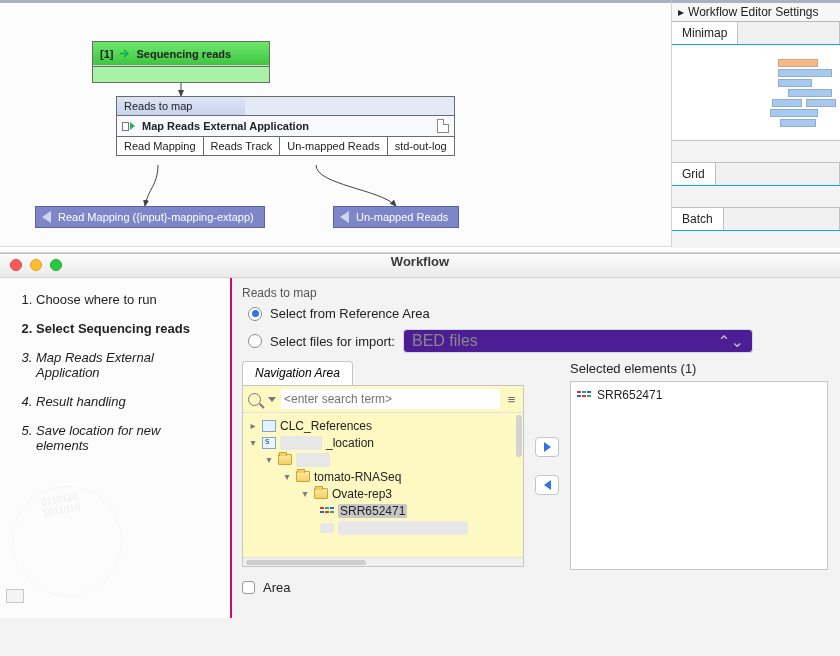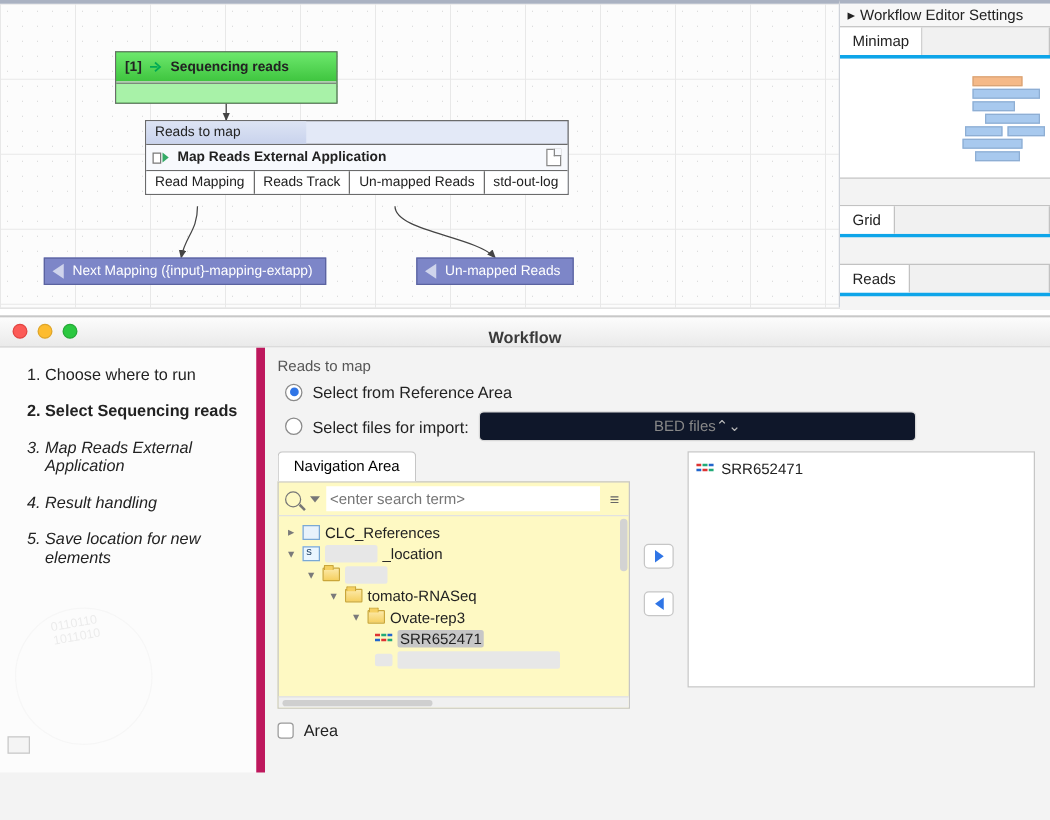--- a/index.html
+++ b/index.html
@@ -39,70 +39,70 @@
   .result { position:absolute; display:flex; align-items:center; gap:7px; padding:4px 10px 4px 6px; background:#7d86c8; color:#fff; border:1px solid #5b63a0; font-size:11px; }
   .result.r1 { left:35px; top:203px; }
   .result.r2 { left:333px; top:203px; }
   .arrow-left-purple { width:0;height:0;border-top:6px solid transparent;border-bottom:6px solid transparent;border-right:9px solid #cfd4ec; display:inline-block;}
 
   svg.edges { position:absolute; left:0; top:0; width:672px; height:248px; pointer-events:none; }
 
   
   .sidebar { position:absolute; left:672px; top:0; width:168px; height:248px; background:#f4f4f4; border-top:3px solid #aab2c2; }
   .panel-title { display:flex; align-items:center; gap:4px; padding:2px 6px; font-size:12px; border-bottom:1px solid #b8b8b8; background:#f7f7f7; }
-  .panel-tabs { display:flex; border-bottom:3px solid #0ea5e9; }
+  .panel-tabs { display:flex; border-bottom:1px solid #0ea5e9; }
   .panel-tab { padding:4px 10px; border-right:1px solid #c2c2c2; background:#f1f1f1; }
   .panel-tab.active { background:#fff; }
   .minimap-body { height:96px; background:#fff; position:relative; border-bottom:1px solid #c2c2c2; overflow:hidden;}
   .mini-rect { position:absolute; background:#6fa6e4; border:1px solid #447ab6; opacity:.6;}
   
   .mr1{left:106px;top:14px;width:40px;height:8px;background:#f08c3a;border-color:#c1691e;}
   .mr2{left:106px;top:24px;width:54px;height:8px;}
   .mr3{left:106px;top:34px;width:34px;height:8px;}
   .mr4{left:116px;top:44px;width:44px;height:8px;}
   .mr5{left:100px;top:54px;width:30px;height:8px;}
   .mr6{left:134px;top:54px;width:30px;height:8px;}
   .mr7{left:98px;top:64px;width:48px;height:8px;}
   .mr8{left:108px;top:74px;width:36px;height:8px;}
   .spacer-row{height:22px;background:#f3f3f3;border-bottom:1px solid #c2c2c2;}
 
   
   .dialog { position:absolute; left:0; top:253px; width:840px; height:403px; background:#f3f3f3; border-top:1px solid #bcbcbc; box-shadow:0 -1px 0 #d8d8d8; }
-  .titlebar { height:24px; display:flex; align-items:flex-end; position:relative; border-bottom:1px solid #d4d4d4; background:linear-gradient(#fcfcfc,#eaeaea);}
+  .titlebar { height:24px; display:flex; align-items:flex-start; position:relative; border-bottom:1px solid #d4d4d4; background:linear-gradient(#fcfcfc,#eaeaea);}
   .tl-dots { position:absolute; left:10px; top:5px; display:flex; gap:8px;}
   .dot{width:12px;height:12px;border-radius:6px;}
   .dot.red{background:#fc5b57;border:0.5px solid #e24440;}
   .dot.yel{background:#fdbc2f;border:0.5px solid #dfa528;}
   .dot.grn{background:#2bc840;border:0.5px solid #24a935;}
   .titlebar .t { margin:0 auto; font-weight:600; color:#3a3a3a; font-size:13px;}
 
   .dlg-body { display:flex; height:340px; }
-  .steps { width:212px; padding:14px 14px 0 18px; background:#fcfcfc; border-right:7px solid #be185d; }
+  .steps { width:232px; padding:14px 14px 0 18px; background:#fcfcfc; border-right:2px solid #be185d; }
   .steps ol { margin:0; padding-left:18px; }
   .steps li { margin-bottom:14px; color:#222; font-size:13px; }
   .steps li.active { font-weight:700; }
   .steps li.italic { font-style:italic; }
   .watermark { position:absolute; left:12px; bottom:60px; width:110px; height:110px; border:1px solid #e6e6e6; border-radius:55px; opacity:.25; font-size:10px; color:#bbb; display:flex; align-items:flex-start; justify-content:center; padding-top:6px; transform:rotate(-10deg);}
   
   .main { flex:1; padding:8px 12px 0 10px; position:relative; background:#f3f3f3;}
   .section-label { color:#555; font-size:12px; margin-bottom:6px; }
   .radio-row { display:flex; align-items:center; gap:8px; margin:4px 0 8px 6px; font-size:13px; }
   .radio { width:14px;height:14px;border-radius:7px;border:1px solid #8a8a8a;display:inline-flex;align-items:center;justify-content:center;background:#fff;}
   .radio.checked::after{content:"";width:7px;height:7px;border-radius:4px;background:#2f75e6;}
-  .dropdown { flex:1; max-width:350px; height:24px; border:1px solid #d8d8d8; background:#0f172a; border-radius:4px; color:#888; padding:3px 8px; font-size:12px; display:flex; align-items:center; justify-content:center;}
+  .dropdown { flex:1; max-width:350px; height:24px; border:1px solid #d8d8d8; background:#4c1d95; border-radius:4px; color:#888; padding:3px 8px; font-size:16px; display:flex; align-items:center; justify-content:space-between;}
   .dropdown .chev { color:#bbb; }
 
   .two-col { display:flex; gap:8px; margin-top:6px;}
   .nav-col { width:282px; }
   .mid-col { width:30px; display:flex; flex-direction:column; align-items:center; justify-content:center; gap:18px;}
   .sel-col { flex:1; }
 
   .tabs{display:flex;}
   .tab{padding:4px 12px 5px;border:1px solid #c6c6c6;border-bottom:none;background:#efefef;font-size:12px;border-top-left-radius:4px;border-top-right-radius:4px;margin-right:-1px;color:#555;}
-  .tab.active{background:#fff;color:#000;}
+  .tab.active{background:#fff;color:#000;font-style:italic;}
   .panelbox{border:1px solid #c6c6c6;background:#fef9c3;}
   .searchbar{display:flex;align-items:center;border-bottom:1px solid #e2e2e2;padding:3px 5px;gap:5px;}
   .searchbar input{flex:1;border:none;outline:none;font-size:12px;color:#888;padding:3px;}
   .mag{width:13px;height:13px;border:1.5px solid #777;border-radius:7px;position:relative;}
   .mag::after{content:"";position:absolute;width:6px;height:1.5px;background:#777;transform:rotate(45deg);right:-5px;bottom:-2px;}
   .chev-down{width:0;height:0;border-left:4px solid transparent;border-right:4px solid transparent;border-top:5px solid #777;margin-left:2px;}
   .filter-ic{width:13px;text-align:center;color:#666;font-size:13px;}
 
   .tree{font-size:12px;padding:4px 3px 6px 3px;height:144px;overflow:auto;position:relative;}
   .tree-row{display:flex;align-items:center;gap:4px;padding:1.5px 0;white-space:nowrap;}
@@ -196,21 +196,21 @@
     <div class="row out">
       <div class="cell">Read Mapping</div>
       <div class="cell">Reads Track</div>
       <div class="cell">Un-mapped Reads</div>
       <div class="cell">std-out-log</div>
     </div>
   </div>
 
   <div class="result r1">
     <span class="arrow-left-purple"></span>
-    <span>Next Mapping ({input}-mapping-extapp)</span>
+    <span>Read Mapping ({input}-mapping-extapp)</span>
   </div>
   <div class="result r2">
     <span class="arrow-left-purple"></span>
     <span>Un-mapped Reads</span>
   </div>
 </div>
 <div class="bottom-strip"></div>
 
 <div class="sidebar">
   <div class="panel-title">
@@ -231,21 +231,21 @@
         <div class="mini-rect mr7"></div>
         <div class="mini-rect mr8"></div>
   </div>
   <div class="spacer-row"></div>
   <div class="panel-tabs">
     <div class="panel-tab active">Grid</div>
     <div class="panel-tab" style="flex:1"></div>
   </div>
   <div class="spacer-row"></div>
   <div class="panel-tabs">
-    <div class="panel-tab active">Reads</div>
+    <div class="panel-tab active">Batch</div>
     <div class="panel-tab" style="flex:1"></div>
   </div>
 </div>
 
 <div class="dialog">
   <div class="titlebar">
     <div class="tl-dots">
       <div class="dot red"></div>
       <div class="dot yel"></div>
       <div class="dot grn"></div>
@@ -346,20 +346,21 @@
         <div class="mid-col">
           <div class="arrow-btn">
                 <span class="arw-r"></span>
               </div>
           <div class="arrow-btn">
                 <span class="arw-l"></span>
               </div>
         </div>
 
         <div class="sel-col">
+          <div class="sel-title">Selected elements (1)</div>
           <div class="sel-box">
             <div class="sel-item">
               <span class="seq-ic">
                     <svg viewBox="0 0 14 10">
                       <rect x="0" y="1" width="4" height="2" fill="#d33"></rect>
                       <rect x="5" y="1" width="4" height="2" fill="#2a7"></rect>
                       <rect x="10" y="1" width="4" height="2" fill="#26c"></rect>
                       <rect x="0" y="5" width="4" height="2" fill="#26c"></rect>
                       <rect x="5" y="5" width="4" height="2" fill="#d33"></rect>
                       <rect x="10" y="5" width="4" height="2" fill="#2a7"></rect>

